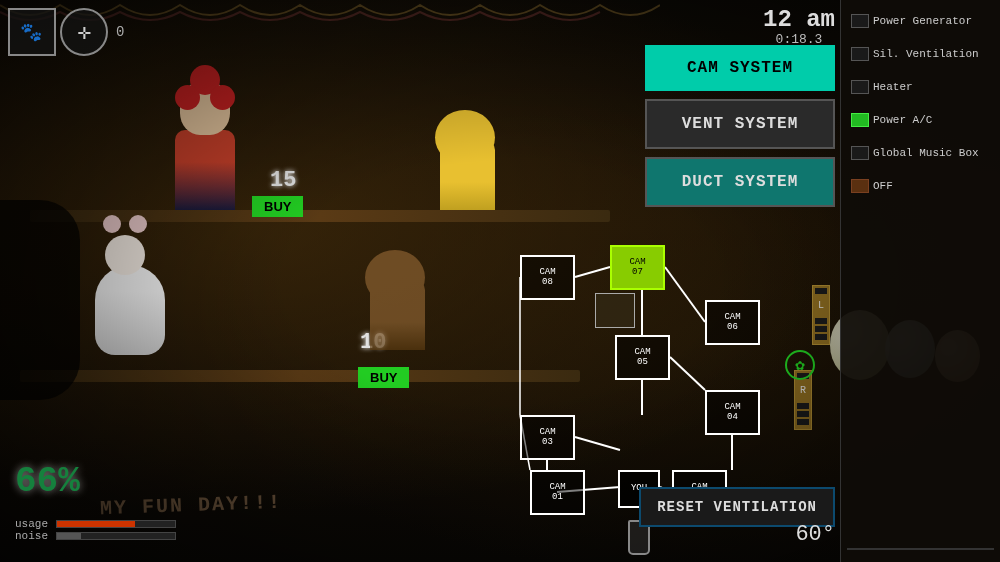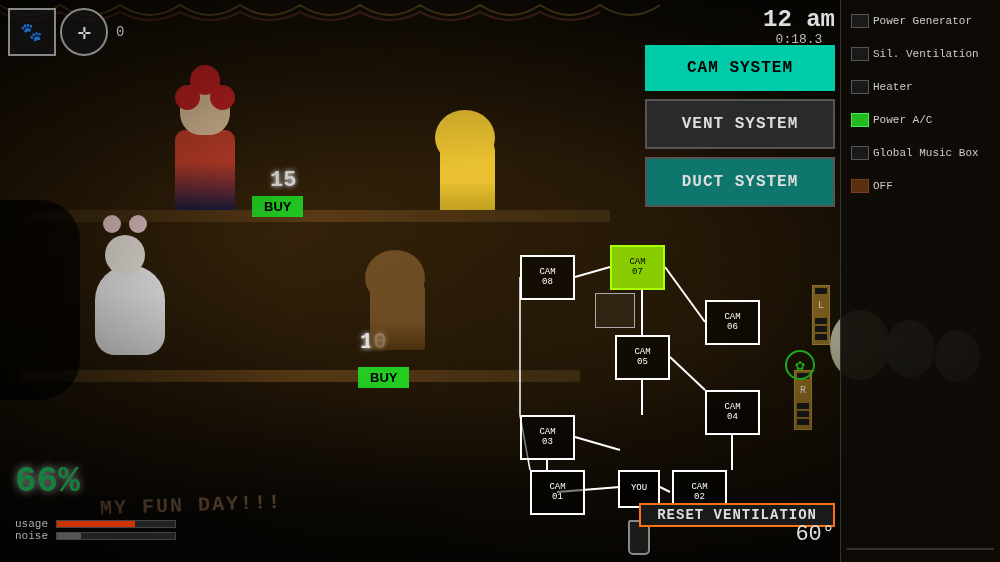--- a/index.html
+++ b/index.html
@@ -310,22 +310,22 @@
       border: 2px solid #555;
     }
 
     
     .reset-vent-btn {
       position: absolute;
       bottom: 35px;
       right: 165px;
       background: #1a1a1a;
       color: #ddd;
-      border: 2px solid #f97316;
-      padding: 2px 16px;
+      border: 2px solid #0c4a6e;
+      padding: 10px 16px;
       font-size: 14px;
       font-weight: bold;
       font-family: 'Courier New', monospace;
       cursor: pointer;
       letter-spacing: 1px;
     }
 
     
     .temp-display {
       position: absolute;

